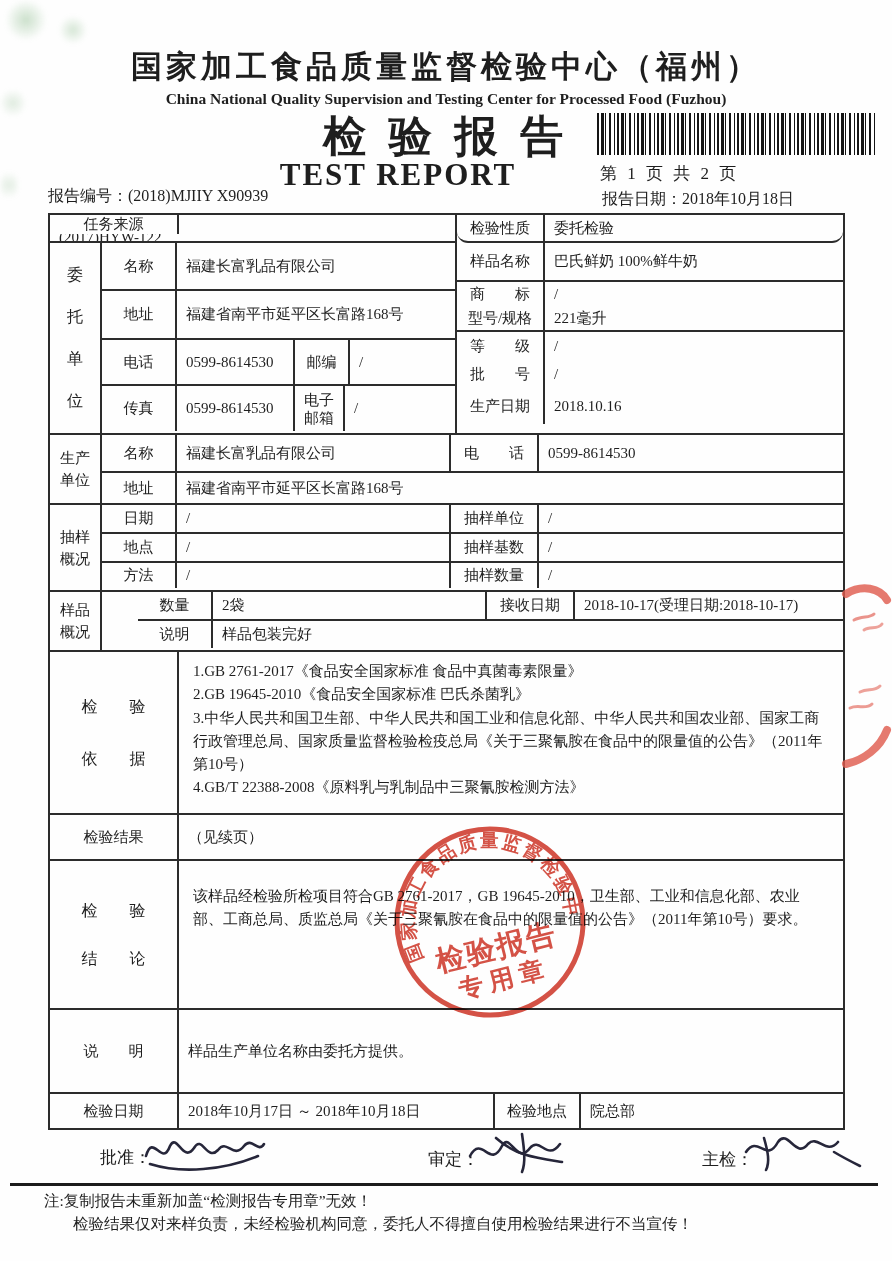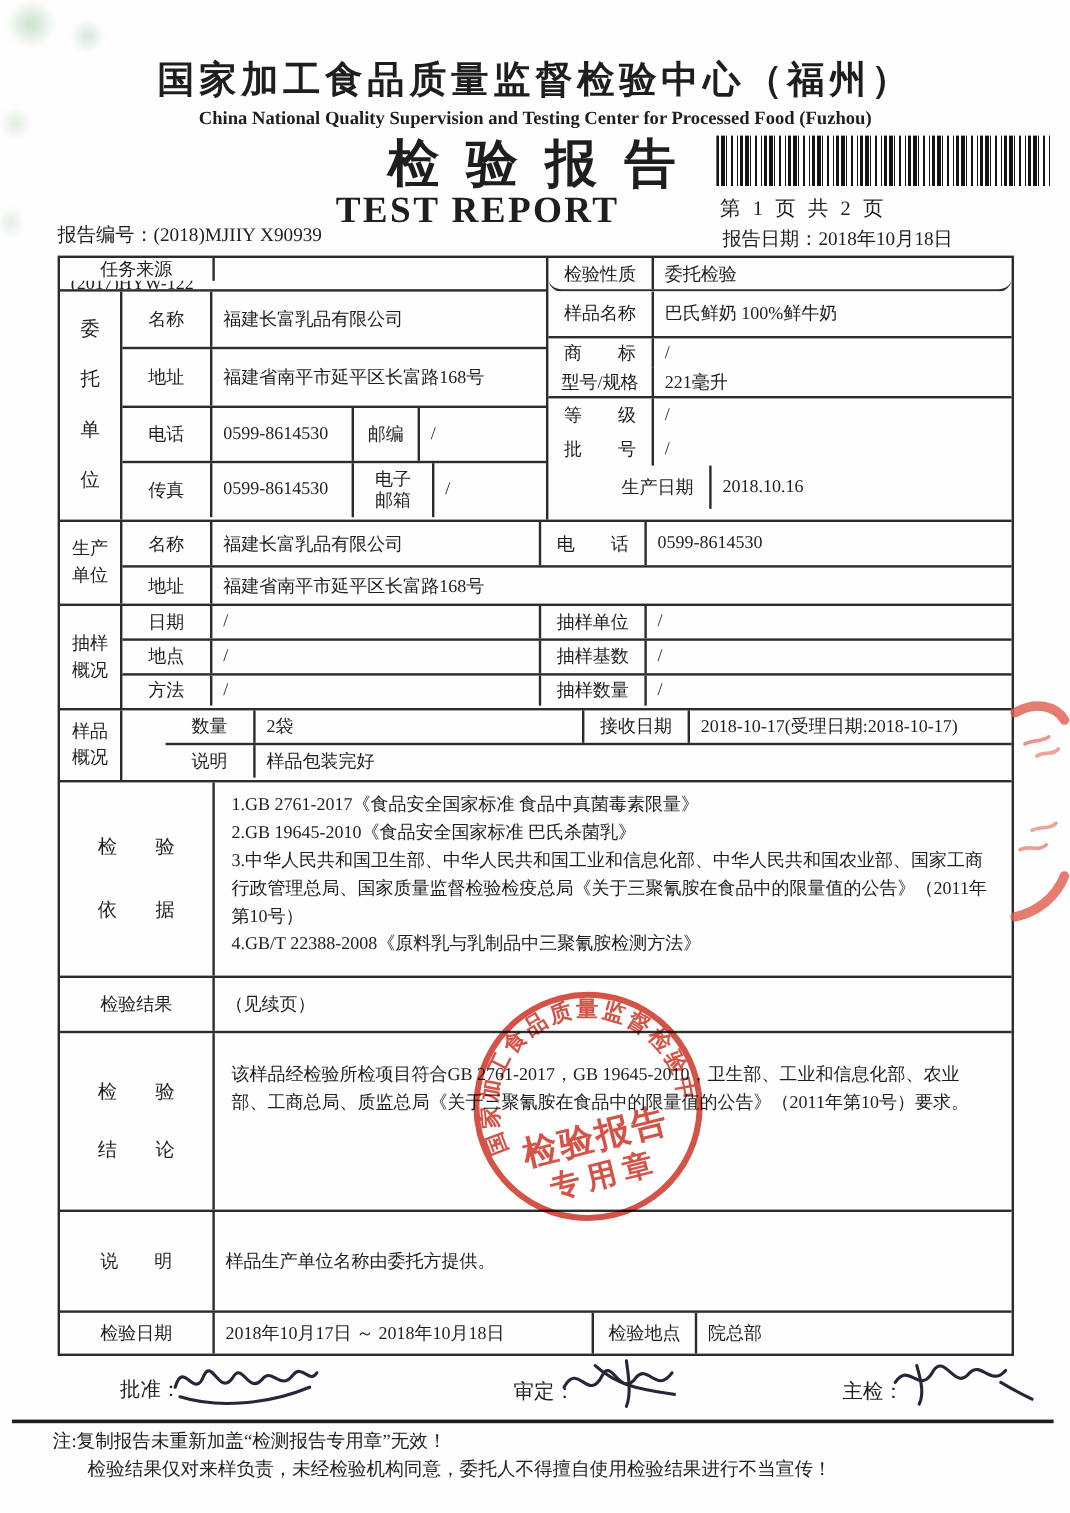--- a/index.html
+++ b/index.html
@@ -126,21 +126,21 @@
           </div>
           <div class="tr bb" style="height:46px;">
             <div class="lab br w-sub">电话</div>
             <div class="val br" style="flex:none;width:118px;">0599-8614530</div>
             <div class="lab br" style="width:55px;">邮编</div>
             <div class="val">/</div>
           </div>
           <div class="tr" style="height:45px;">
             <div class="lab br w-sub">传真</div>
             <div class="val br" style="flex:none;width:118px;">0599-8614530</div>
-            <div class="lab br" style="width:67px;line-height:18px;">电子
+            <div class="lab br" style="width:50px;line-height:18px;">电子
 邮箱</div>
             <div class="val">/</div>
           </div>
         </div>
       </div>
     </div>
     <div class="blockA-right">
       <div class="tr bb" style="height:28px;border-radius:11px;">
         <div class="lab br w-rl">检验性质</div>
         <div class="val">委托检验</div>
@@ -158,21 +158,21 @@
         <div class="val">221毫升</div>
       </div>
       <div class="tr" style="height:28px;">
         <div class="lab br w-rl">等　　级</div>
         <div class="val">/</div>
       </div>
       <div class="tr" style="height:28px;">
         <div class="lab br w-rl">批　　号</div>
         <div class="val">/</div>
       </div>
-      <div class="tr" style="height:36px;padding-left:48px;">
+      <div class="tr" style="height:36px;">
         <div class="lab br w-rl">生产日期</div>
         <div class="val">2018.10.16</div>
       </div>
     </div>
   </div>
 
   <div class="tr bb" style="height:70px;">
     <div class="lab br w-vl vlabel2">生产
 单位</div>
     <div class="rows">

